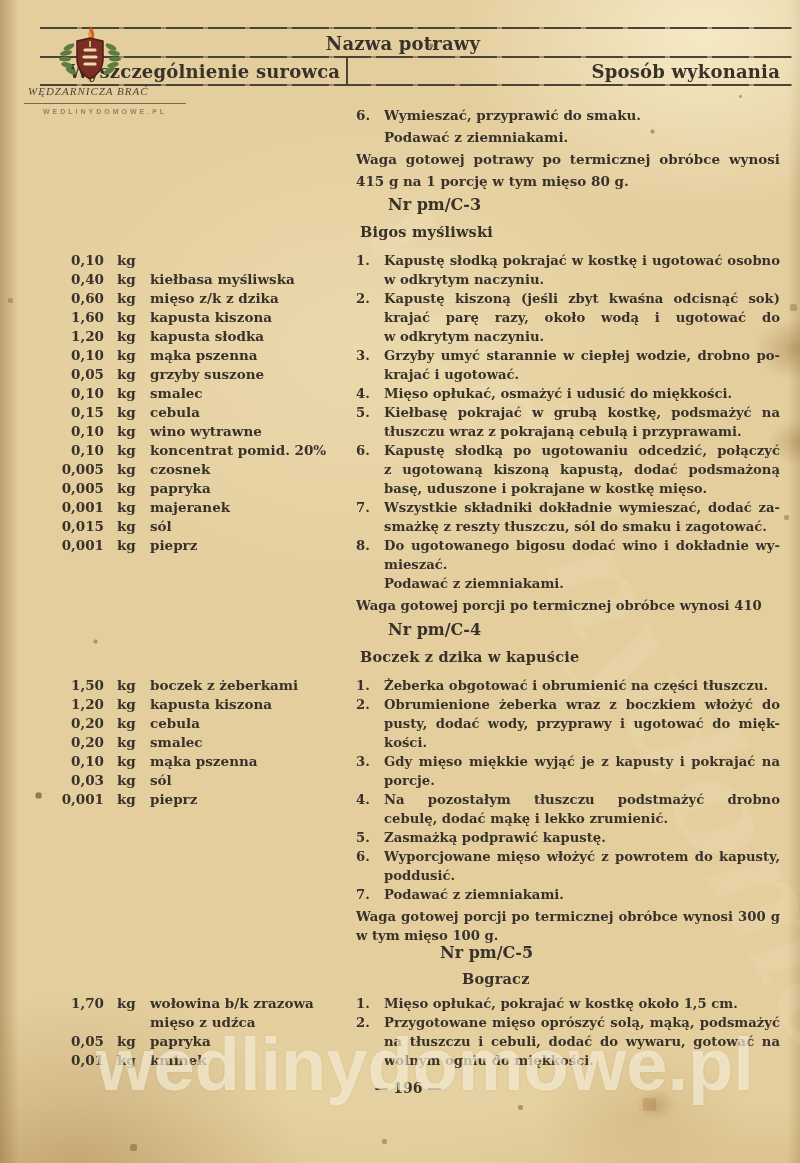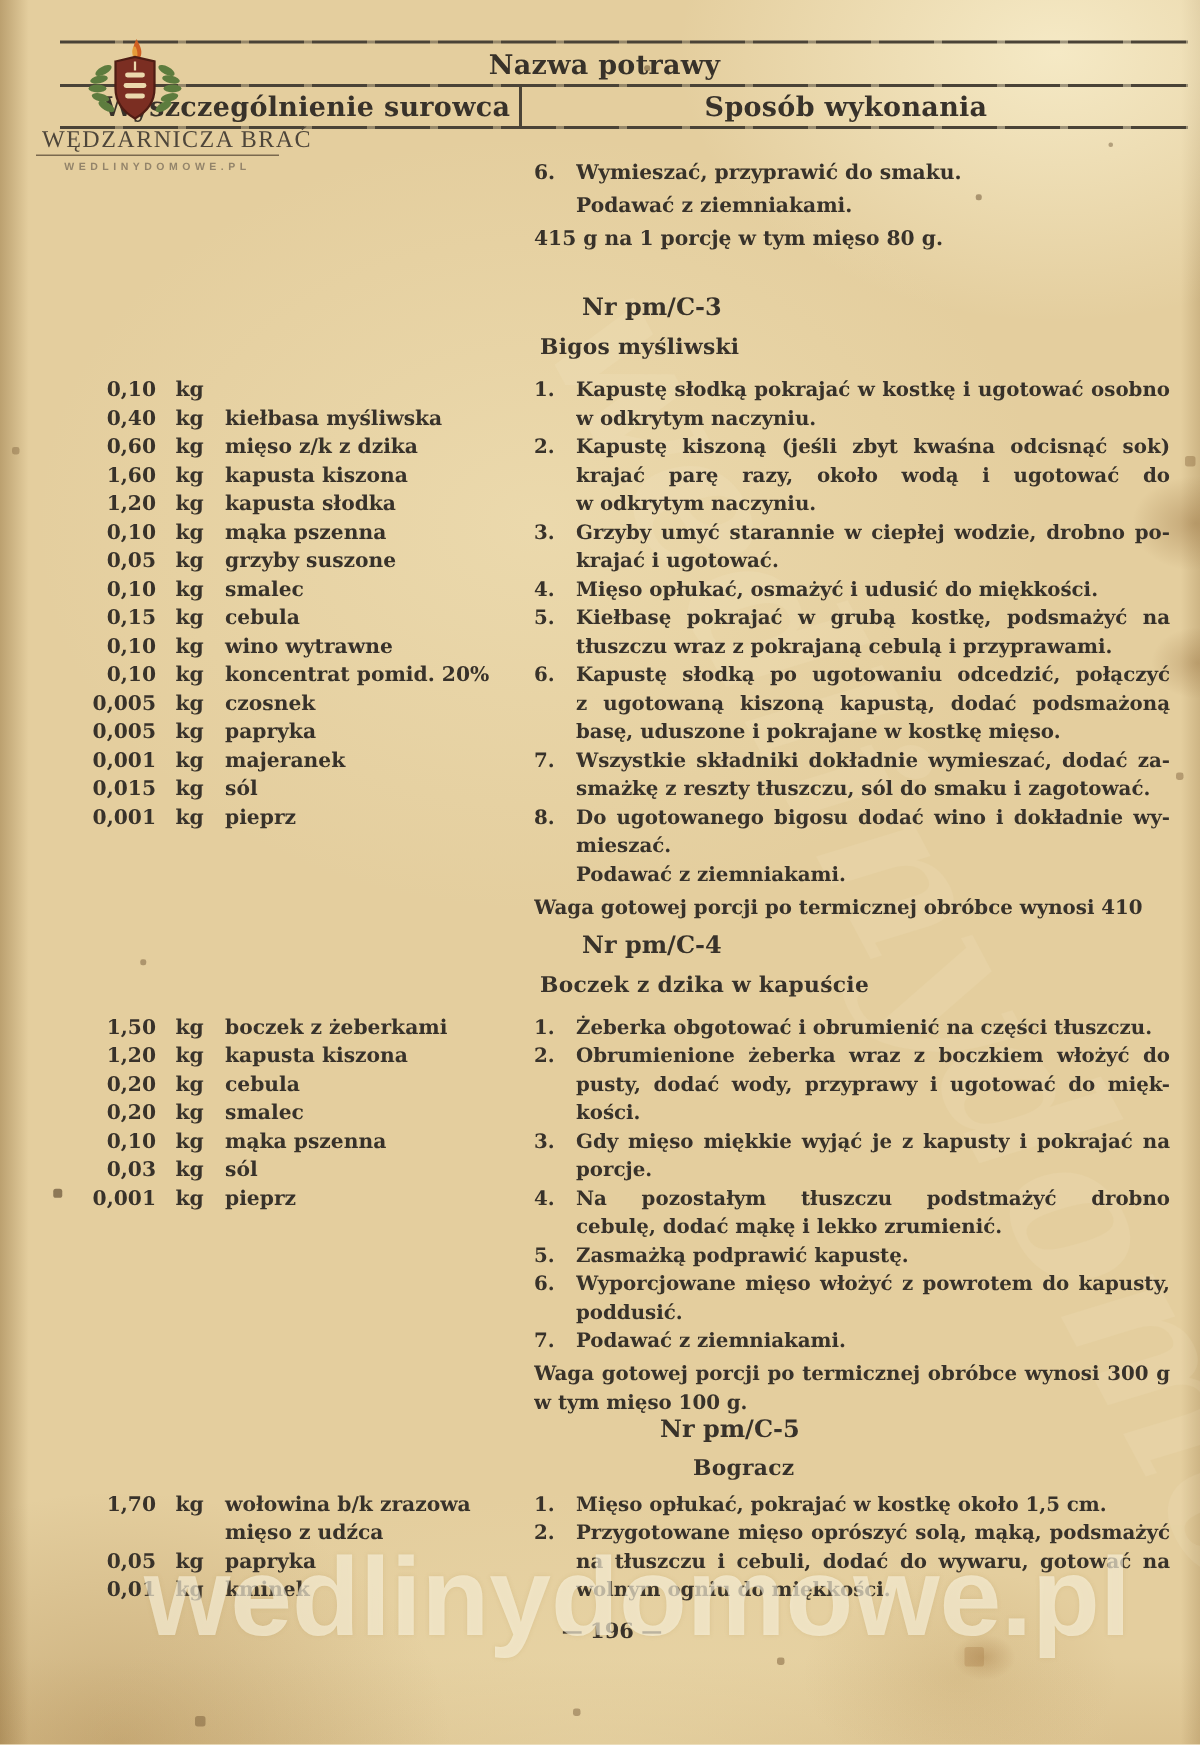--- a/index.html
+++ b/index.html
@@ -27,25 +27,25 @@
       10px 300px 0 2px rgba(110,80,45,.35),793px 307px 0 3px rgba(120,85,45,.35),
       649px 1104px 0 6px rgba(160,115,60,.28),431px 45px 0 1.5px rgba(90,65,35,.5);}
   
   .rule{position:absolute;height:2px;left:40px;width:752px;
     background:repeating-linear-gradient(90deg,#4a4337 0 37px,rgba(74,67,55,.5) 37px 42px);}
   .rule-top{top:27px}.rule-mid{top:56px}.rule-bot{top:84px}
   .vdiv{position:absolute;left:346px;top:57px;width:2px;height:27px;background:#4a4337;}
   .hdr{position:absolute;font-size:18px;text-align:center;letter-spacing:.2px;}
   .hdr-dish{left:278px;width:250px;top:33px;}
   .hdr-ing{left:63px;width:283px;top:61px;}
-  .hdr-met{left:348px;width:432px;top:61px;}
+  .hdr-met{left:348px;width:432px;top:61px;text-align:right;}
   
   .logo-svg{position:absolute;left:55px;top:24px;width:70px;height:66px;}
-  .brand{position:absolute;left:28px;top:85px;width:180px;font-size:16px;font-weight:400;
-         letter-spacing:1px;color:#4e463a;font-family:"Liberation Serif",serif;}
+  .brand{position:absolute;left:28px;top:85px;width:180px;font-size:11px;font-weight:400;
+         letter-spacing:1px;color:#4e463a;font-family:"Liberation Serif",serif;font-style:italic;}
   .brand-rule{position:absolute;left:24px;top:103px;width:162px;height:1px;background:rgba(95,80,58,.8);}
   .site{position:absolute;left:24px;top:108px;width:162px;text-align:center;font-size:7px;
         letter-spacing:3px;color:#93846a;font-weight:700;font-family:"Liberation Sans",sans-serif;}
   
   .intro{position:absolute;left:356px;top:104px;width:424px;font-size:13.5px;line-height:22px;}
   .intro .istep{position:relative;padding-left:28px;}
   .intro .n{position:absolute;left:0;top:0;}
   .wline{line-height:22px;height:22px;overflow:hidden;}
   .jl{text-align:justify;text-align-last:justify;}
   
@@ -117,20 +117,21 @@
   <div class="brand">WĘDZARNICZA BRAĆ</div>
   <div class="brand-rule"></div>
   <div class="site">WEDLINYDOMOWE.PL</div>
 
   <div class="intro">
     <div class="istep">
       <span class="n">6.</span>
       <div class="wline">Wymieszać, przyprawić do smaku.</div>
       <div class="wline">Podawać z ziemniakami.</div>
     </div>
+    <div class="wline jl">Waga gotowej potrawy po termicznej obróbce wynosi</div>
     <div class="wline">415 g na 1 porcję w tym mięso 80 g.</div>
   </div>
 
   <section class="recipe" id="r0" style="top:195px">
       <div class="r-num">Nr pm/C-3</div>
       <div class="r-title">Bigos myśliwski</div>
       <div class="r-cols">
         <div class="ing-col">
           <div class="ing-row">
             <span class="ing-qty">0,10</span>

